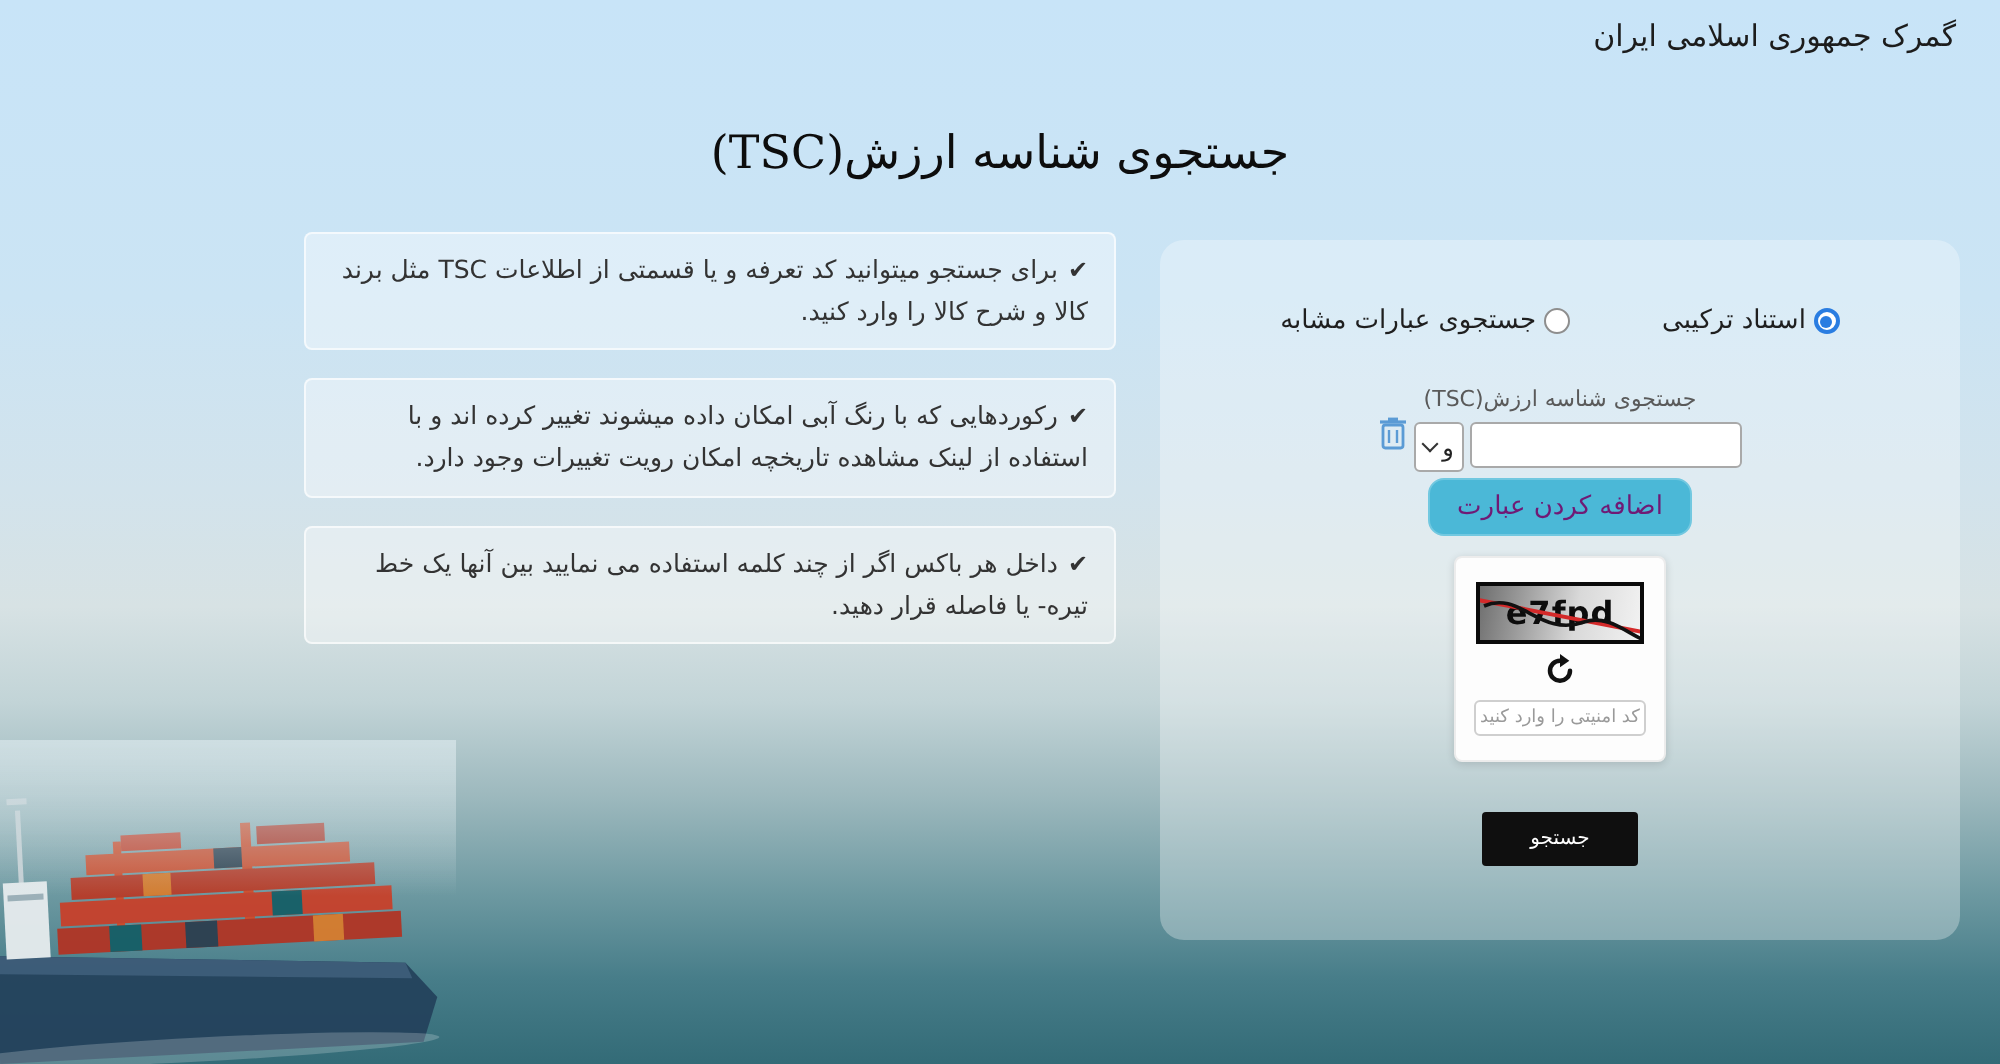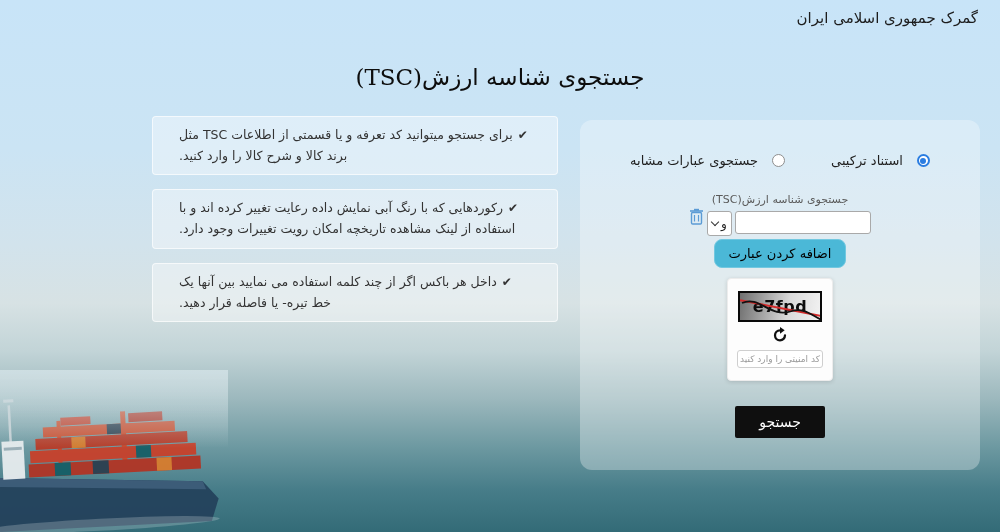--- a/index.html
+++ b/index.html
@@ -16,51 +16,51 @@
   .page-title {
     position:absolute; top:64px; left:0; right:0; text-align:center;
     font-size:23px; color:#0d0d0d; direction:rtl;
     font-family:"DejaVu Serif","DejaVu Sans",serif;
   }
 
   
   .notes { position:absolute; top:116px; left:152px; width:406px; direction:rtl; }
   .note {
     background:rgba(255,255,255,0.38); border:1px solid rgba(255,255,255,0.65);
-    border-radius:4px; padding:8px 26px; margin-bottom:14px; text-align:left;
+    border-radius:4px; padding:8px 13px; margin-bottom:14px; text-align:right;
     font-size:12.5px; line-height:1.65; color:#333;
   }
   .note.red { color:#e02b2b; }
   .check { margin-left:5px; font-size:12px; }
 
   
   .panel {
     position:absolute; top:120px; left:580px; width:400px; height:350px;
     background:rgba(255,255,255,0.30); border-radius:12px; direction:rtl;
     display:flex; flex-direction:column; align-items:center;
   }
   .radio-row { margin-top:33px; display:flex; gap:46px; align-items:center; font-size:13px; color:#1f1f1f; }
-  .radio-opt { display:flex; align-items:center; gap:14px; cursor:pointer; }
+  .radio-opt { display:flex; align-items:center; gap:4px; cursor:pointer; }
   .radio { width:13px; height:13px; border-radius:50%; background:#fff; border:1px solid #8e8e8e; position:relative; flex:none; }
   .radio.checked { border:2px solid #2a7de1; }
   .radio.checked::after { content:""; position:absolute; inset:1.5px; border-radius:50%; background:#2a7de1; }
 
   .field-label { margin-top:25px; font-size:11px; color:#5a5a5a; }
 
   .input-row { margin-top:5px; display:flex; align-items:flex-start; gap:3px; }
   .term-input { width:136px; height:23px; border:1px solid #a9a9a9; border-radius:3px; background:#fff; padding:0 6px; font-size:12px; }
   .op-select {
     width:25px; height:25px; background:#fff; border:1px solid #a9a9a9; border-radius:3px;
     display:flex; align-items:center; justify-content:center; gap:3px; font-size:12px; color:#222; cursor:pointer;
   }
   .caret { width:6px; height:6px; border-left:1.5px solid #333; border-bottom:1.5px solid #333; transform:rotate(-45deg); margin-top:-3px; flex:none; }
   .trash-btn { background:none; border:none; cursor:pointer; padding:0; margin-top:-3px; }
 
   .add-btn {
-    margin-top:3px; background:#4bb8d7; color:#000000; border:1px solid #72c8e0;
+    margin-top:3px; background:#4bb8d7; color:#701a75; border:1px solid #72c8e0;
     border-radius:8px; font-size:13px; padding:6px 14px; cursor:pointer; font-family:inherit;text-align:center;
   }
 
   .captcha-card {
     margin-top:10px; width:106px; background:#fdfdfd; border:1px solid #ececec; border-radius:4px;
     box-shadow:0 1px 4px rgba(0,0,0,0.14); padding:12px 10px 12px;
     display:flex; flex-direction:column; align-items:center;
   }
   .captcha-img {
     position:relative; width:84px; height:31px; border:2px solid #0a0a0a;
@@ -72,21 +72,21 @@
   .captcha-swoosh { position:absolute; left:0; top:0; z-index:2; }
   .refresh-btn { background:none; border:none; cursor:pointer; padding:0; margin-top:5px; line-height:0; }
   .captcha-input {
     margin-top:7px; width:86px; height:18px; border:1px solid #cfcfcf; border-radius:3px;
     font-size:9px; text-align:center; direction:rtl; color:#333; font-family:inherit;
   }
   .captcha-input::placeholder { color:#9a9a9a; }
 
   .search-btn {
     margin-top:25px; background:#0f0f0f; color:#fff; border:none; border-radius:2px;
-    font-size:14px; padding:8px 24px; cursor:pointer; font-family:inherit;
+    font-size:10px; padding:8px 24px; cursor:pointer; font-family:inherit;
   }
 
   
   .ship { position:absolute; left:0; bottom:0; width:228px; height:162px; opacity:0.94; }
 </style>
 </head>
 <body>
 
 <div class="page">
 
@@ -133,21 +133,21 @@
       </g>
       <rect x="0" y="0" width="228" height="78" fill="url(#mist)"></rect>
     </svg>
   </div>
 
   <div class="notes">
     <div class="note">
       <span class="check">✔</span><span>برای جستجو میتوانید کد تعرفه و یا قسمتی از اطلاعات TSC مثل برند کالا و شرح کالا را وارد کنید.</span>
     </div>
     <div class="note">
-      <span class="check">✔</span><span>رکوردهایی که با رنگ آبی نمایش داده رعایت تغییر کرده اند و با استفاده از لینک مشاهده تاریخچه امکان رویت تغییرات وجود دارد.</span>
+      <span class="check">✔</span><span>رکوردهایی که با رنگ آبی امکان داده میشوند تغییر کرده اند و با استفاده از لینک مشاهده تاریخچه امکان رویت تغییرات وجود دارد.</span>
     </div>
     <div class="note">
       <span class="check">✔</span><span>داخل هر باکس اگر از چند کلمه استفاده می نمایید بین آنها یک خط تیره- یا فاصله قرار دهید.</span>
     </div>
   </div>
 
   <div class="panel">
 
     <div class="radio-row">
       <div class="radio-opt">

